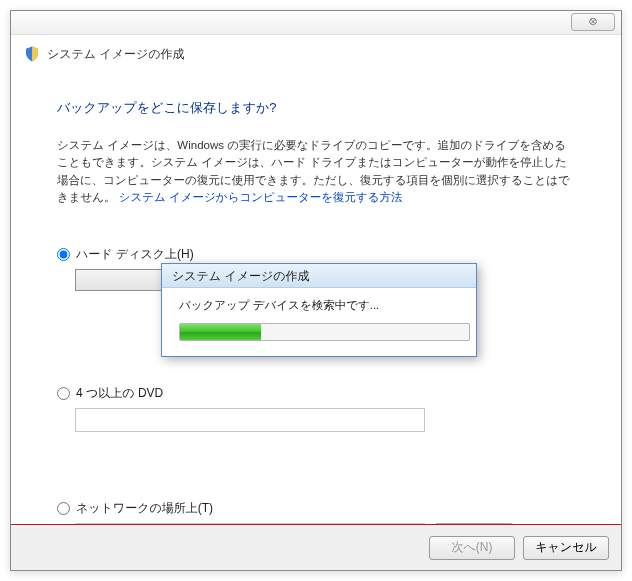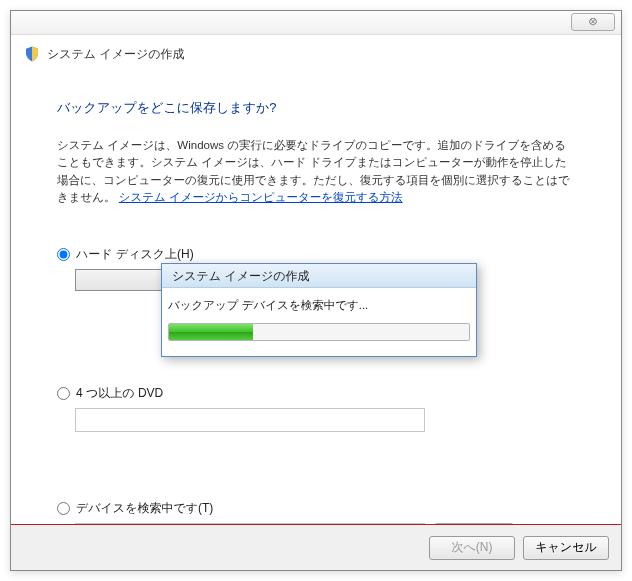--- a/index.html
+++ b/index.html
@@ -65,21 +65,20 @@
     margin: 18px 0 20px 0;
   }
   .desc {
     color: #333;
     font-size: 11.5px;
     line-height: 1.5;
     margin-bottom: 6px;
   }
   .link {
     color: #0044cc;
-    text-decoration: underline;
     cursor: pointer;
   }
   .option-group {
     margin-top: 40px;
   }
   .option-row {
     display: flex;
     align-items: center;
     gap: 6px;
     margin-bottom: 6px;
@@ -171,20 +170,21 @@
   .modal-title {
     height: 24px;
     background: linear-gradient(#eaf3fb,#cfe3f4);
     border-bottom: 1px solid #b8cde2;
     padding: 4px 10px;
     font-size: 12px;
     color: #222;
   }
   .modal-body {
     padding: 10px 6px;
+    margin-left: 11px;
   }
   .modal-text {
     font-size: 11.5px;
     color: #222;
     margin-bottom: 10px;
   }
   .progress {
     width: 100%;
     height: 18px;
     border: 1px solid #b4b4b4;
@@ -241,21 +241,21 @@
         <span class="option-label">4 つ以上の DVD</span>
       </div>
       <div class="text-input"></div>
     </div>
 
     <div class="spacer3"></div>
 
     <div class="option-group">
       <div class="option-row">
         <input type="radio" name="dest" style="">
-        <span class="option-label">デバイスを検索中です(T)</span>
+        <span class="option-label">ネットワークの場所上(T)</span>
       </div>
       <div>
         <div class="text-input" style="display:inline-block"></div>
         <button class="select-btn">選択(S)...</button>
       </div>
     </div>
 
   </div>
 
   <div class="footer">

